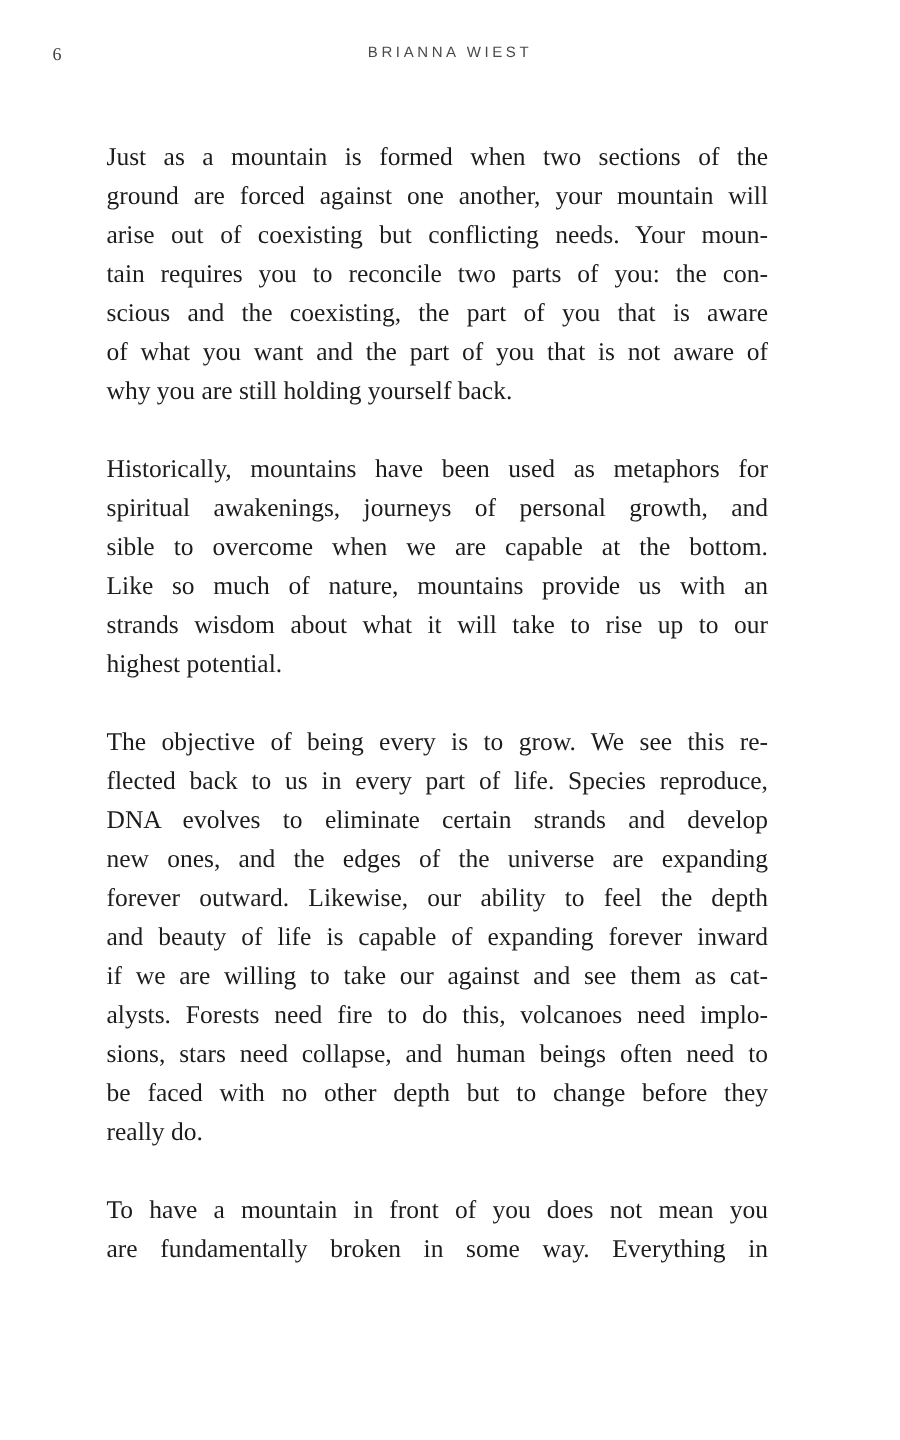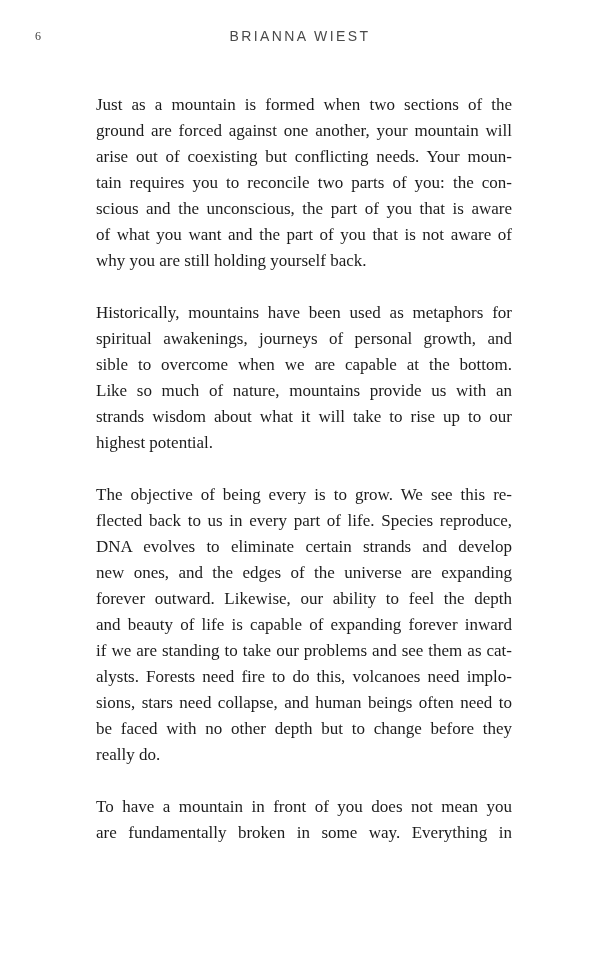--- a/index.html
+++ b/index.html
@@ -23,21 +23,21 @@
     line-height: 14px;
     color: #3d3d3d;
   }
   .running-head {
     position: absolute;
     left: 0;
     right: 0;
     top: 29px;
     text-align: center;
     font-family: "Liberation Sans", sans-serif;
-    font-size: 14px;
+    font-size: 10px;
     line-height: 14px;
     font-weight: 400;
     letter-spacing: 2.4px;
     color: #4a4a4a;
   }
   .text-block {
     position: absolute;
     left: 71px;
     top: 92px;
     width: 441px;
@@ -48,21 +48,20 @@
   .paragraph:last-child {
     margin-bottom: 0;
   }
   .line {
     font-family: "Liberation Serif", serif;
     font-size: 17px;
     line-height: 26px;
     color: #1c1c1c;
     text-align: justify;
     text-align-last: justify;
-    margin-left: 25px;
   }
   .line.last {
     text-align: left;
     text-align-last: left;
   }
   
   .paragraph.continued .line.last {
     text-align: justify;
     text-align-last: justify;
   }
@@ -72,40 +71,40 @@
 
 <div class="page">
   <div class="folio">6</div>
   <div class="running-head">BRIANNA WIEST</div>
   <div class="text-block">
       <div class="paragraph">
         <div class="line">Just as a mountain is formed when two sections of the</div>
         <div class="line">ground are forced against one another, your mountain will</div>
         <div class="line">arise out of coexisting but conflicting needs. Your moun-</div>
         <div class="line">tain requires you to reconcile two parts of you: the con-</div>
-        <div class="line">scious and the unconscious, the part of you that is aware</div>
+        <div class="line">scious and the coexisting, the part of you that is aware</div>
         <div class="line">of what you want and the part of you that is not aware of</div>
         <div class="line last">why you are still holding yourself back.</div>
       </div>
       <div class="paragraph">
         <div class="line">Historically, mountains have been used as metaphors for</div>
         <div class="line">spiritual awakenings, journeys of personal growth, and</div>
         <div class="line">sible to overcome when we are capable at the bottom.</div>
         <div class="line">Like so much of nature, mountains provide us with an</div>
         <div class="line">strands wisdom about what it will take to rise up to our</div>
         <div class="line last">highest potential.</div>
       </div>
       <div class="paragraph">
         <div class="line">The objective of being every is to grow. We see this re-</div>
         <div class="line">flected back to us in every part of life. Species reproduce,</div>
         <div class="line">DNA evolves to eliminate certain strands and develop</div>
         <div class="line">new ones, and the edges of the universe are expanding</div>
         <div class="line">forever outward. Likewise, our ability to feel the depth</div>
         <div class="line">and beauty of life is capable of expanding forever inward</div>
-        <div class="line">if we are standing to take our problems and see them as cat-</div>
+        <div class="line">if we are willing to take our against and see them as cat-</div>
         <div class="line">alysts. Forests need fire to do this, volcanoes need implo-</div>
         <div class="line">sions, stars need collapse, and human beings often need to</div>
         <div class="line">be faced with no other depth but to change before they</div>
         <div class="line last">really do.</div>
       </div>
       <div class="paragraph continued">
         <div class="line">To have a mountain in front of you does not mean you</div>
         <div class="line last">are fundamentally broken in some way. Everything in</div>
       </div>
     </div>

